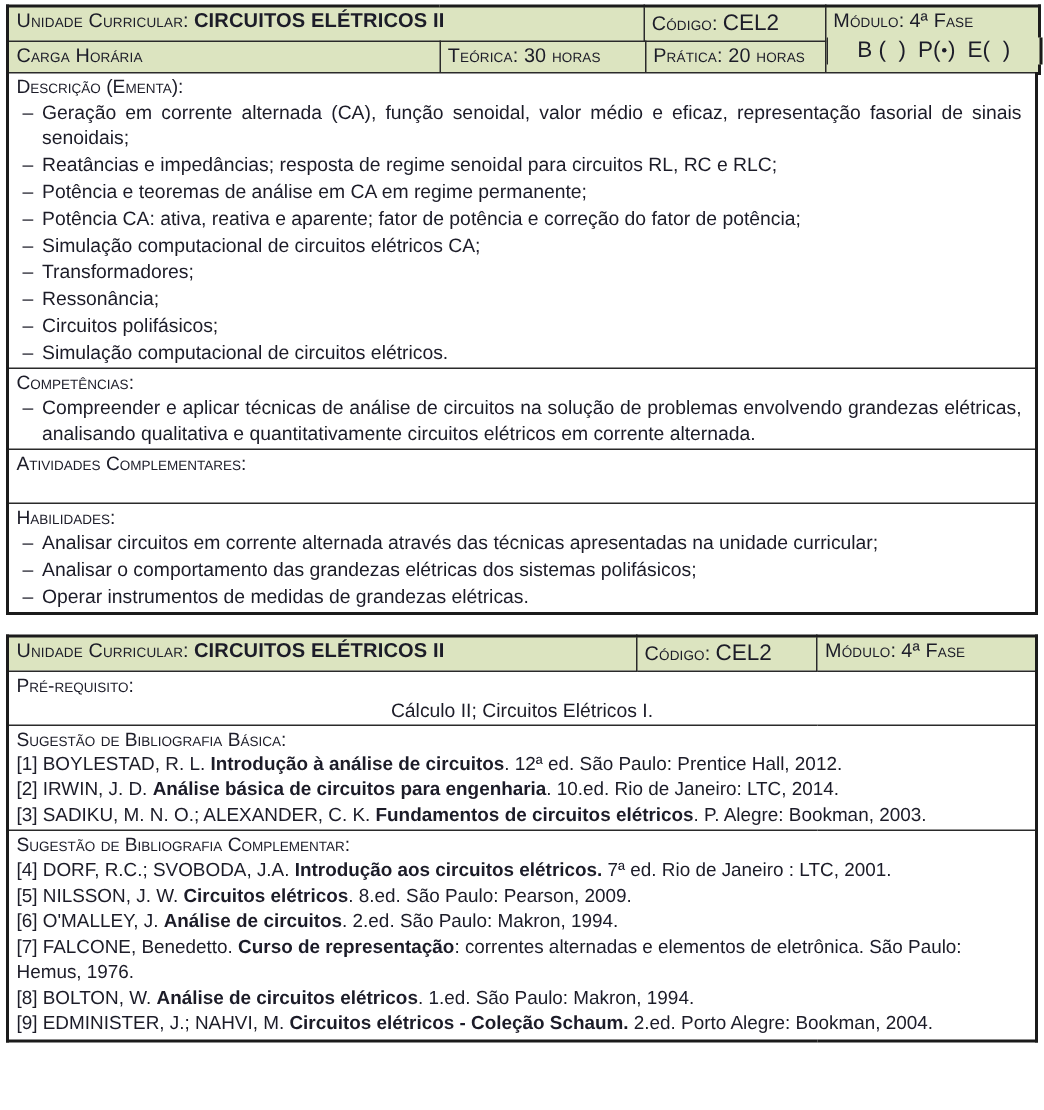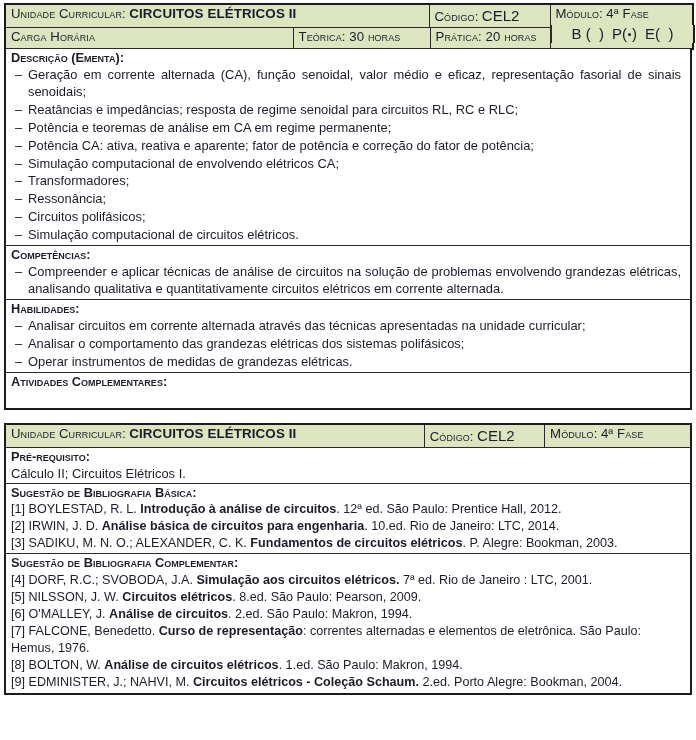--- a/index.html
+++ b/index.html
@@ -29,21 +29,21 @@
   }
   .hdr{ background:#dce4c0; }
   .hdr td{ height:18px; white-space:nowrap; }
 
   
   .sc{ font-variant:small-caps; font-size:13.2px; letter-spacing:.1px; }
   .big{ font-size:13.4px; font-weight:bold; letter-spacing:.1px; }
 
   
   .bodycell{ padding:2px 6px 3px 6px; }
-  .sectlabel{ font-variant:small-caps; font-size:12.8px; display:block; margin:0 0 1px 0;font-weight:bold; }
+  .sectlabel{ font-variant:small-caps; font-size:12.8px; display:block; margin:0 0 1px 0; }
 
   ul.items{ list-style:none; margin:0; padding:0; }
   ul.items li{
     position:relative;
     padding-left:17px;
     margin:0 0 0.5px 0;
     font-size:12.9px;
     line-height:1.345;
     text-align:justify;
   }
@@ -52,21 +52,21 @@
   }
   ul.items li.justify{ text-align:justify; padding-right:4px;}
 
   
   .bib p{
     margin:0 0 0.5px 0;
     font-size:12.6px;
     line-height:1.33;
   }
   .bib b{font-weight:bold;margin-top:20px;}
-  .prereq p{margin:0;font-size:12.9px;line-height:1.32;}
+  .prereq p{margin:0;font-size:12.9px;line-height:1.32;text-align:center;}
 
   .spacer{height:13px;}
 
   .cellline{font-size:15px;line-height:1.32;}
   .radio-dot{
     display:inline-block;width:3px;height:3px;border-radius:50%;
     background:#1c1c28;vertical-align:3px;margin:0 1px;
   }
 </style>
 </head>
@@ -124,54 +124,54 @@
     <tbody>
 
     <tr>
       <td class="bodycell">
         <span class="sectlabel">Descrição (Ementa):</span>
         <ul class="items">
           <li class="justify"><span class="dash">–</span><span>Geração em corrente alternada (CA), função senoidal, valor médio e eficaz, representação fasorial de sinais senoidais;</span></li>
           <li><span class="dash">–</span><span>Reatâncias e impedâncias; resposta de regime senoidal para circuitos RL, RC e RLC;</span></li>
           <li><span class="dash">–</span><span>Potência e teoremas de análise em CA em regime permanente;</span></li>
           <li><span class="dash">–</span><span>Potência CA: ativa, reativa e aparente; fator de potência e correção do fator de potência;</span></li>
-          <li><span class="dash">–</span><span>Simulação computacional de envolvendo elétricos CA;</span></li>
+          <li><span class="dash">–</span><span>Simulação computacional de circuitos elétricos CA;</span></li>
           <li><span class="dash">–</span><span>Transformadores;</span></li>
           <li><span class="dash">–</span><span>Ressonância;</span></li>
           <li><span class="dash">–</span><span>Circuitos polifásicos;</span></li>
           <li><span class="dash">–</span><span>Simulação computacional de circuitos elétricos.</span></li>
         </ul>
       </td>
     </tr>
 
     <tr>
       <td class="bodycell">
         <span class="sectlabel">Competências:</span>
         <ul class="items">
           <li class="justify"><span class="dash">–</span><span>Compreender e aplicar técnicas de análise de circuitos na solução de problemas envolvendo grandezas elétricas, analisando qualitativa e quantitativamente circuitos elétricos em corrente alternada.</span></li>
         </ul>
+      </td>
+    </tr>
+
+    <tr>
+      <td class="bodycell" style="height:33px">
+        <span class="sectlabel">Atividades Complementares:</span>
       </td>
     </tr>
 
     <tr>
       <td class="bodycell">
         <span class="sectlabel">Habilidades:</span>
         <ul class="items">
           <li><span class="dash">–</span><span>Analisar circuitos em corrente alternada através das técnicas apresentadas na unidade curricular;</span></li>
           <li><span class="dash">–</span><span>Analisar o comportamento das grandezas elétricas dos sistemas polifásicos;</span></li>
           <li><span class="dash">–</span><span>Operar instrumentos de medidas de grandezas elétricas.</span></li>
         </ul>
       </td>
     </tr>
-
-    <tr>
-      <td class="bodycell" style="height:33px">
-        <span class="sectlabel">Atividades Complementares:</span>
-      </td>
-    </tr>
   </tbody>
     </table>
 
   <div class="spacer"></div>
 
   <table class="tbl">
     <colgroup>
       <col style="width:418px">
         <col style="width:120px">
         <col style="width:146px">
@@ -205,21 +205,21 @@
         <span class="sectlabel">Sugestão de Bibliografia Básica:</span>
         <p><span>[1]</span><span> BOYLESTAD, R. L. </span><b>Introdução à análise de circuitos</b><span>. 12ª ed. São Paulo: Prentice Hall, 2012.</span></p>
         <p><span>[2]</span><span> IRWIN, J. D. </span><b>Análise básica de circuitos para engenharia</b><span>. 10.ed. Rio de Janeiro: LTC, 2014.</span></p>
         <p><span>[3]</span><span> SADIKU, M. N. O.; ALEXANDER, C. K. </span><b>Fundamentos de circuitos elétricos</b><span>. P. Alegre: Bookman, 2003.</span></p>
       </td>
     </tr>
 
     <tr>
       <td colspan="3" class="bodycell bib">
         <span class="sectlabel">Sugestão de Bibliografia Complementar:</span>
-        <p><span>[4]</span><span> DORF, R.C.; SVOBODA, J.A. </span><b>Simulação aos circuitos elétricos.</b><span> 7ª ed. Rio de Janeiro : LTC, 2001.</span></p>
+        <p><span>[4]</span><span> DORF, R.C.; SVOBODA, J.A. </span><b>Introdução aos circuitos elétricos.</b><span> 7ª ed. Rio de Janeiro : LTC, 2001.</span></p>
         <p><span>[5]</span><span> NILSSON, J. W. </span><b>Circuitos elétricos</b><span>. 8.ed. São Paulo: Pearson, 2009.</span></p>
         <p><span>[6]</span><span> O'MALLEY, J. </span><b>Análise de circuitos</b><span>. 2.ed. São Paulo: Makron, 1994.</span></p>
         <p><span>[7]</span><span> FALCONE, Benedetto. </span><b>Curso de representação</b><span>: correntes alternadas e elementos de eletrônica. São Paulo: Hemus, 1976.</span></p>
         <p><span>[8]</span><span> BOLTON, W. </span><b>Análise de circuitos elétricos</b><span>. 1.ed. São Paulo: Makron, 1994.</span></p>
         <p><span>[9]</span><span> EDMINISTER, J.; NAHVI, M. </span><b>Circuitos elétricos - Coleção Schaum.</b><span> 2.ed. Porto Alegre: Bookman, 2004.</span></p>
       </td>
     </tr>
   </tbody>
     </table>
 

